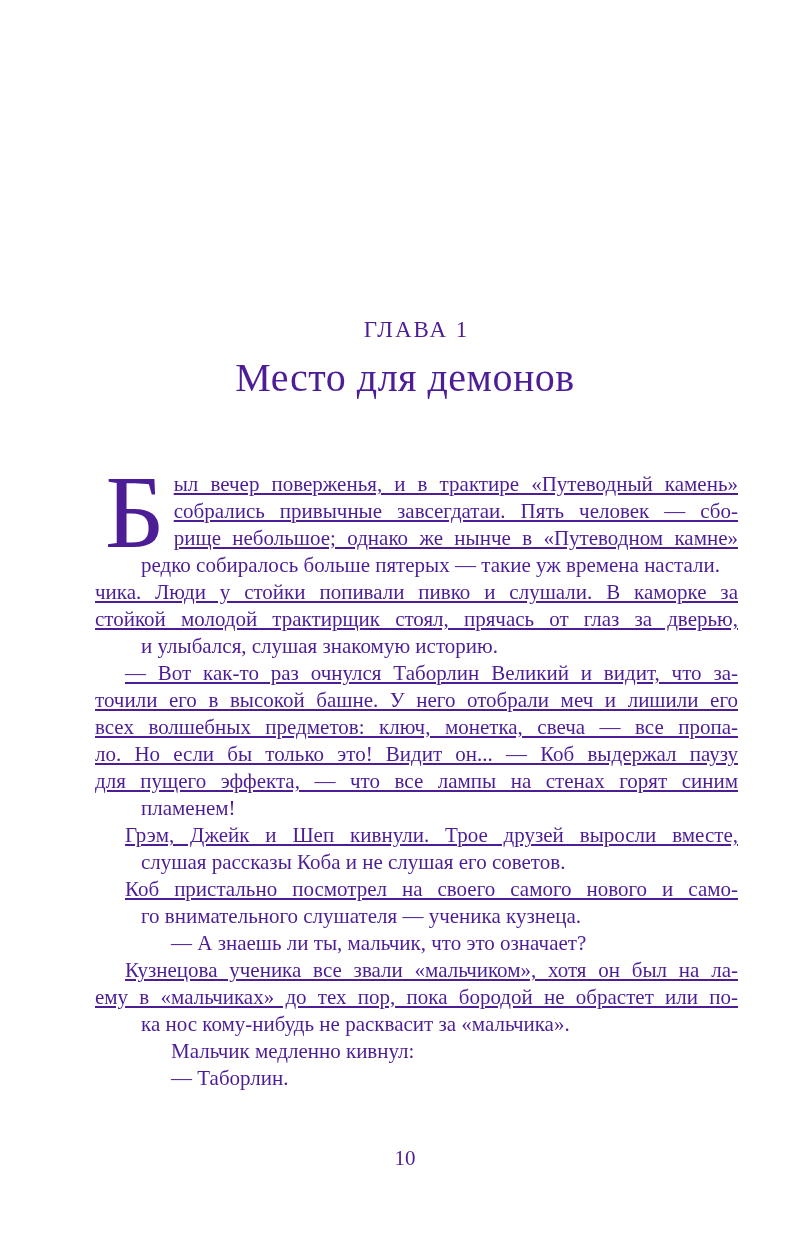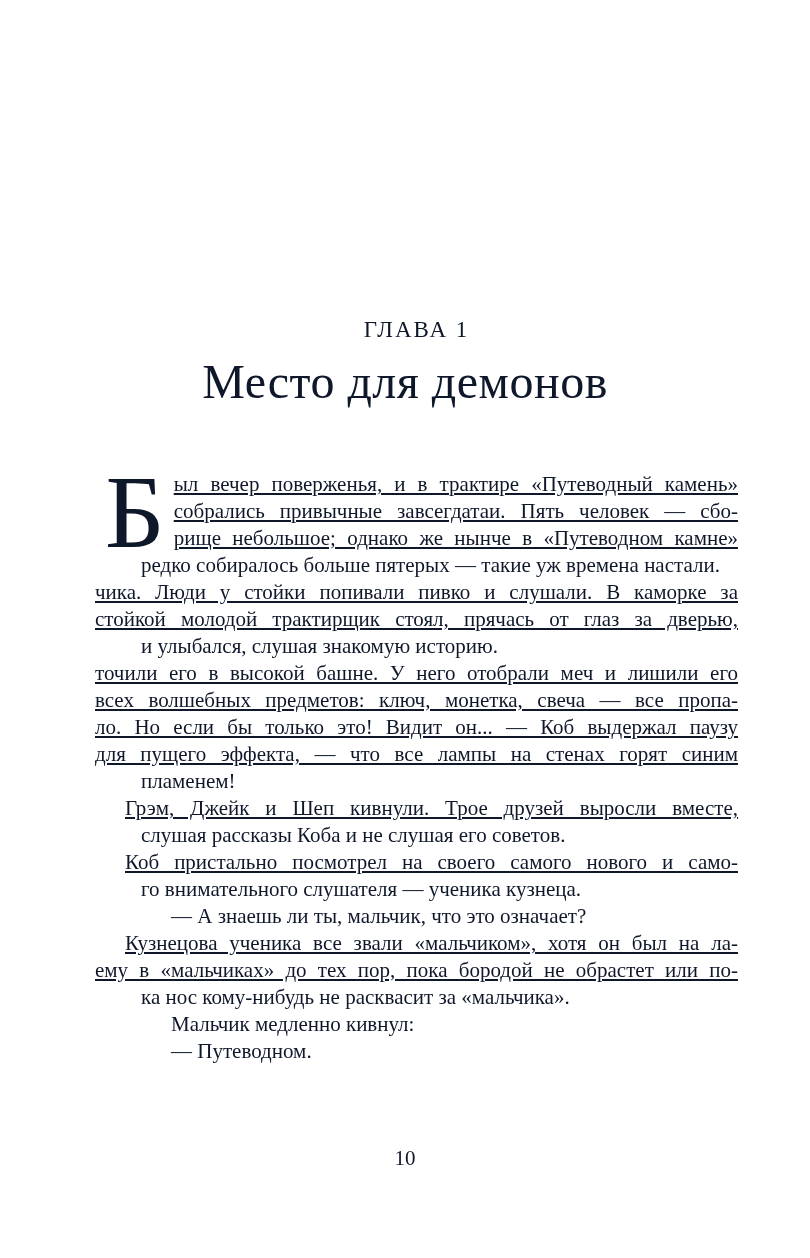--- a/index.html
+++ b/index.html
@@ -26,21 +26,21 @@
     letter-spacing: 2px;
     font-weight: 400;
   }
   .chapter-title {
     position: absolute;
     top: 354px;
     left: 45px;
     width: 720px;
     margin: 0;
     text-align: center;
-    font-size: 48px;
+    font-size: 40px;
     font-weight: 400;
     letter-spacing: 0.5px;
   }
   .body-text {
     position: absolute;
     top: 471px;
     left: 95px;
     width: 643px;
     font-size: 21px;
     line-height: 27px;
@@ -72,40 +72,41 @@
     top: 1146px;
     left: 0;
     width: 810px;
     text-align: center;
     font-size: 21px;
   }
 </style>
 </head>
 <body>
 
-<div class="page" style="background: rgb(255, 255, 255); color: #0f172a;">
+<div class="page" style="background: rgb(255, 255, 255); color: #4c1d95;">
   <header>
     <div class="chapter-label">ГЛАВА 1</div>
     <h1 class="chapter-title">Место для демонов</h1>
   </header>
 
   <main class="body-text" id="body-text">
       <div class="paragraph">
         <span class="drop-cap">Б</span>
         <div class="line fill">ыл вечер поверженья, и в трактире «Путеводный камень»</div>
         <div class="line fill">собрались привычные завсегдатаи. Пять человек — сбо-</div>
         <div class="line fill">рище небольшое; однако же нынче в «Путеводном камне»</div>
         <div class="line last">редко собиралось больше пятерых — такие уж времена настали.</div>
       </div>
       <div class="paragraph">
         <div class="line fill">чика. Люди у стойки попивали пивко и слушали. В каморке за</div>
         <div class="line fill">стойкой молодой трактирщик стоял, прячась от глаз за дверью,</div>
         <div class="line last">и улыбался, слушая знакомую историю.</div>
       </div>
       <div class="paragraph">
+        <div class="line fill indent">— Вот как-то раз очнулся Таборлин Великий и видит, что за-</div>
         <div class="line fill">точили его в высокой башне. У него отобрали меч и лишили его</div>
         <div class="line fill">всех волшебных предметов: ключ, монетка, свеча — все пропа-</div>
         <div class="line fill">ло. Но если бы только это! Видит он... — Коб выдержал паузу</div>
         <div class="line fill">для пущего эффекта, — что все лампы на стенах горят синим</div>
         <div class="line last">пламенем!</div>
       </div>
       <div class="paragraph">
         <div class="line fill indent">Грэм, Джейк и Шеп кивнули. Трое друзей выросли вместе,</div>
         <div class="line last">слушая рассказы Коба и не слушая его советов.</div>
       </div>
@@ -118,18 +119,18 @@
       </div>
       <div class="paragraph">
         <div class="line fill indent">Кузнецова ученика все звали «мальчиком», хотя он был на ла-</div>
         <div class="line fill">ему в «мальчиках» до тех пор, пока бородой не обрастет или по-</div>
         <div class="line last">ка нос кому-нибудь не расквасит за «мальчика».</div>
       </div>
       <div class="paragraph">
         <div class="line last indent">Мальчик медленно кивнул:</div>
       </div>
       <div class="paragraph">
-        <div class="line last indent">— Путеводном.</div>
+        <div class="line last indent">— Таборлин.</div>
       </div>
     </main>
 
   <footer class="folio">10</footer>
 </div>
 
 </body></html>

